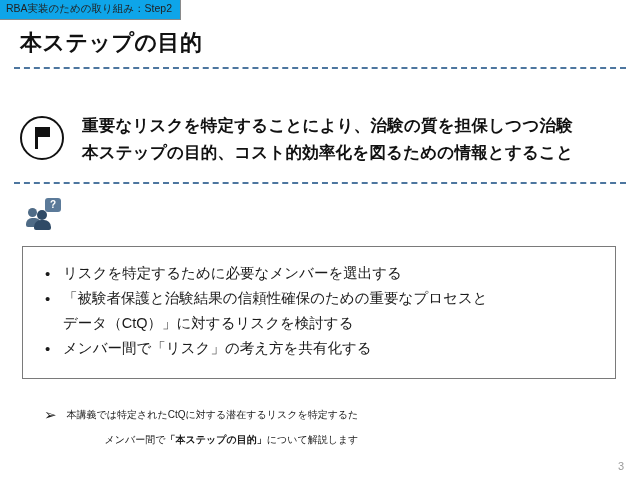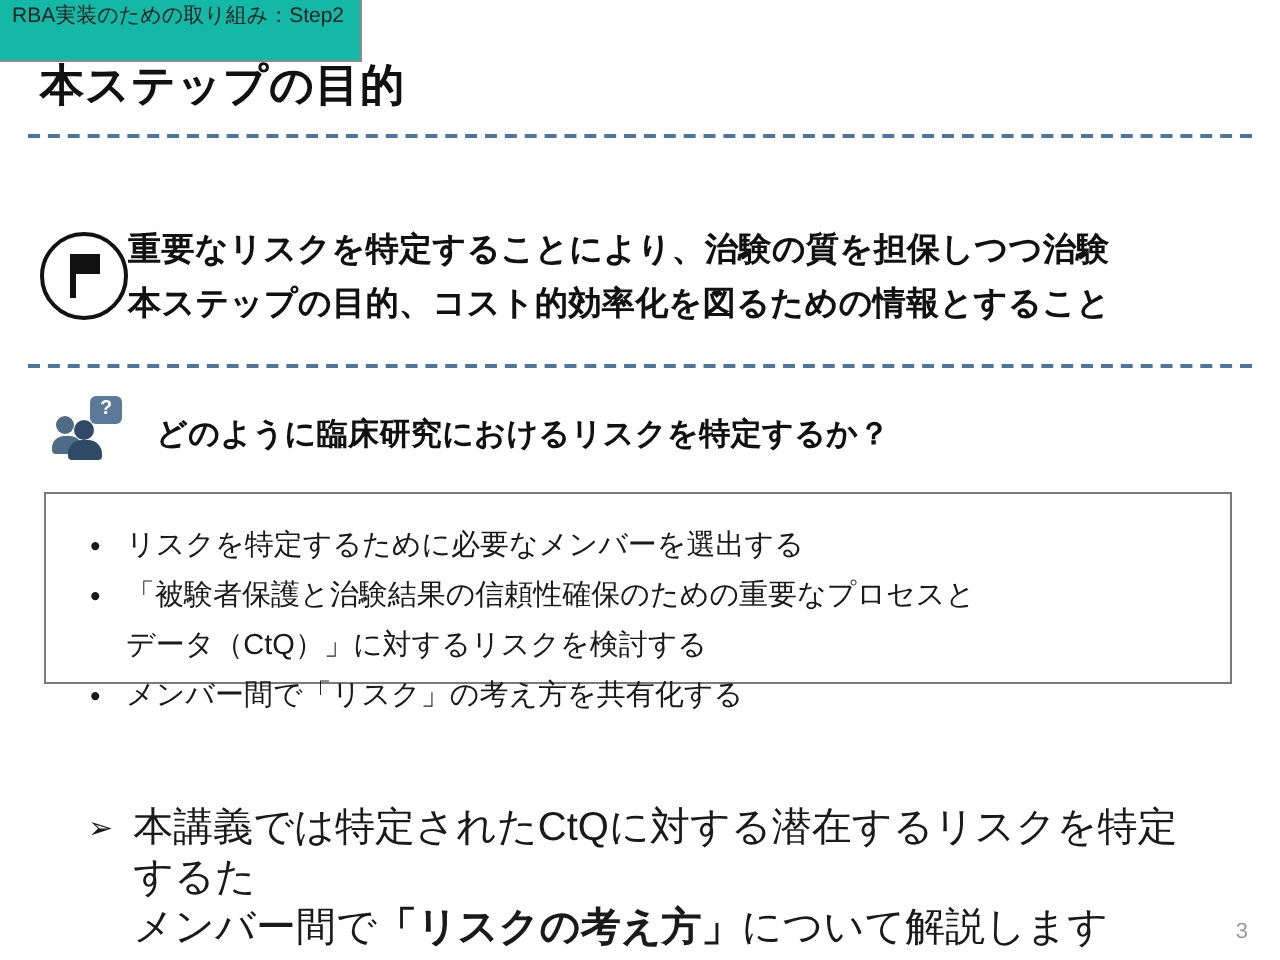--- a/index.html
+++ b/index.html
@@ -20,25 +20,25 @@
     inset: 0;
     width: 640px;
     height: 480px;
   }
 
   
   .breadcrumb-tag {
     position: absolute;
     left: 0;
     top: 0;
-    background: #14b8a6;
+    background: #0ea5e9;
     border: 1px solid #8a8a8a;
     border-left: none;
     border-top: none;
-    padding: 2px 8px 15px 6px;
+    padding: 2px 8px 4px 6px;
     font-size: 10.5px;
     line-height: 13px;
     color: #222222;
     letter-spacing: 0px;
   }
 
   
   .page-title {
     position: absolute;
     left: 20px;
@@ -87,20 +87,21 @@
   }
   .flag-badge .banner {
     position: absolute;
     left: 15px;
     top: 9px;
     width: 13px;
     height: 10px;
     background: #111111;
   }
   .purpose-text {
+    margin-left: 18px;
     font-size: 16.5px;
     font-weight: bold;
     line-height: 27px;
     color: #111111;
     letter-spacing: 0.2px;
   }
   .purpose-rule {
     position: absolute;
     left: 14px;
     top: 182px;
@@ -181,21 +182,21 @@
     color: #111111;
     letter-spacing: 0.2px;
   }
 
   
   .bullet-box {
     position: absolute;
     left: 22px;
     top: 246px;
     width: 594px;
-    height: 96px;
+    height: 133px;
     border: 1px solid #7a7a7a;
     box-sizing: border-box;
   }
   .bullet-list {
     margin: 0;
     padding: 14px 16px 0 18px;
     list-style: none;
   }
   .bullet-list li {
     position: relative;
@@ -223,23 +224,24 @@
     align-items: flex-start;
   }
   .arrow-marker {
     flex: 0 0 auto;
     font-size: 15px;
     line-height: 25px;
     color: #1a1a1a;
     margin-right: 10px;
   }
   .conclusion-text {
-    font-size: 20px;
+    font-size: 10px;
     line-height: 25px;
     color: #1a1a1a;
+    text-align: right;
   }
   .conclusion-text b {
     font-weight: bold;
   }
 
   
   .page-number {
     position: absolute;
     right: 16px;
     bottom: 8px;
@@ -270,37 +272,36 @@
   <div class="purpose-rule"></div>
 
   <div class="question-row">
     <div class="people-icon">
       <div class="head-back"></div>
       <div class="body-back"></div>
       <div class="head-front"></div>
       <div class="body-front"></div>
       <div class="q-bubble">?</div>
     </div>
-    <div class="question-text">どのように臨床研究におけるリスクを特定するか？</div>
   </div>
 
   <div class="bullet-box">
     <ul class="bullet-list">
       <li>リスクを特定するために必要なメンバーを選出する</li>
       <li>
         <span>「被験者保護と治験結果の信頼性確保のための重要なプロセスと</span><br>
         <span>データ（CtQ）」に対するリスクを検討する</span>
       </li>
       <li>メンバー間で「リスク」の考え方を共有化する</li>
     </ul>
   </div>
 
   <div class="conclusion">
     <span class="arrow-marker">➢</span>
     <div class="conclusion-text">
       <span>本講義では特定されたCtQに対する潜在するリスクを特定するた</span><br>
-      <span>メンバー間で</span><b>「リスクの考え方」</b><span>について解説します</span>
+      <span>メンバー間で</span><b>「本ステップの目的」</b><span>について解説します</span>
     </div>
   </div>
 
   <div class="page-number">3</div>
 
 </div>
 
 </body></html>

